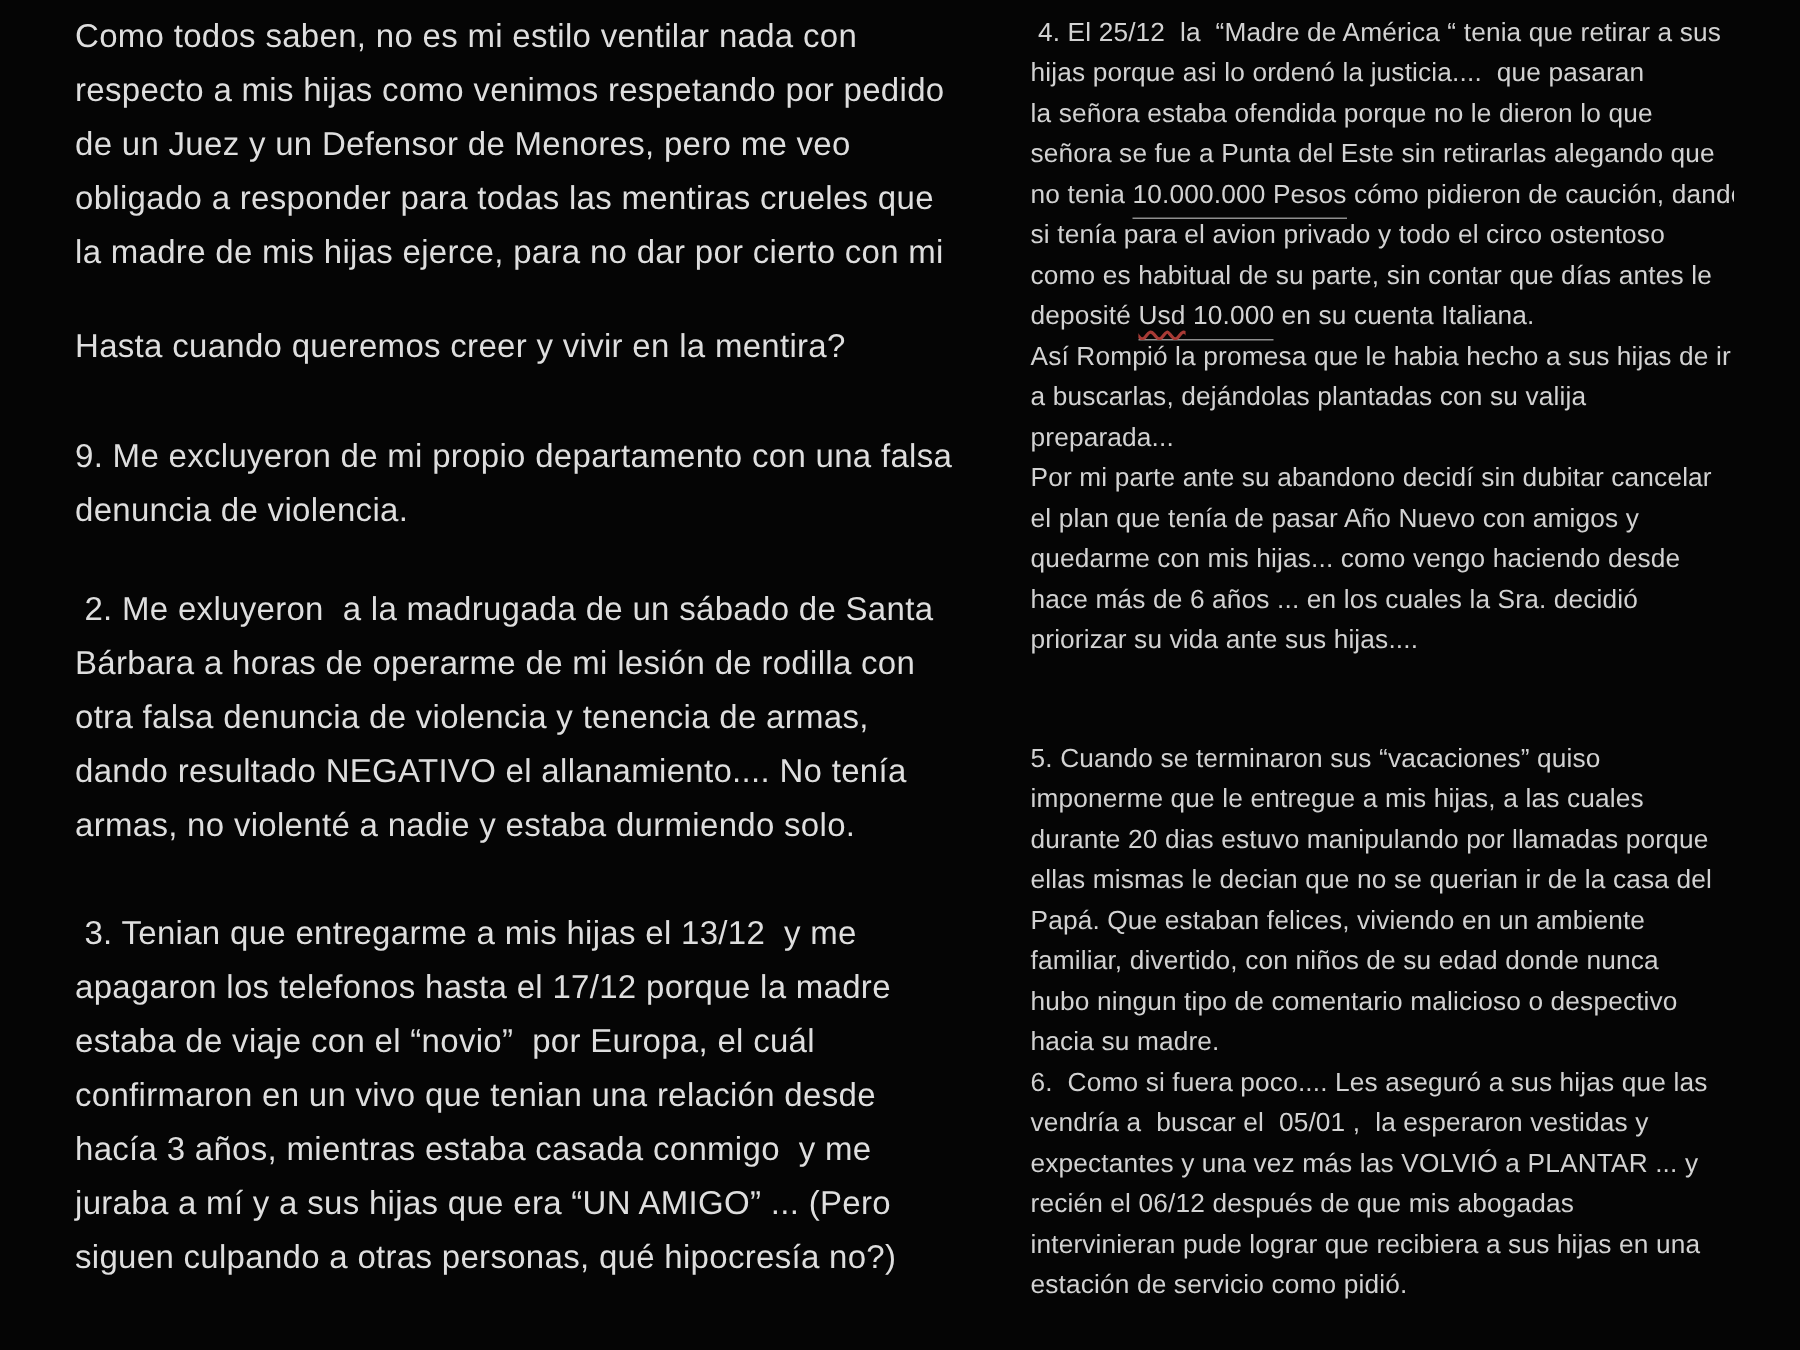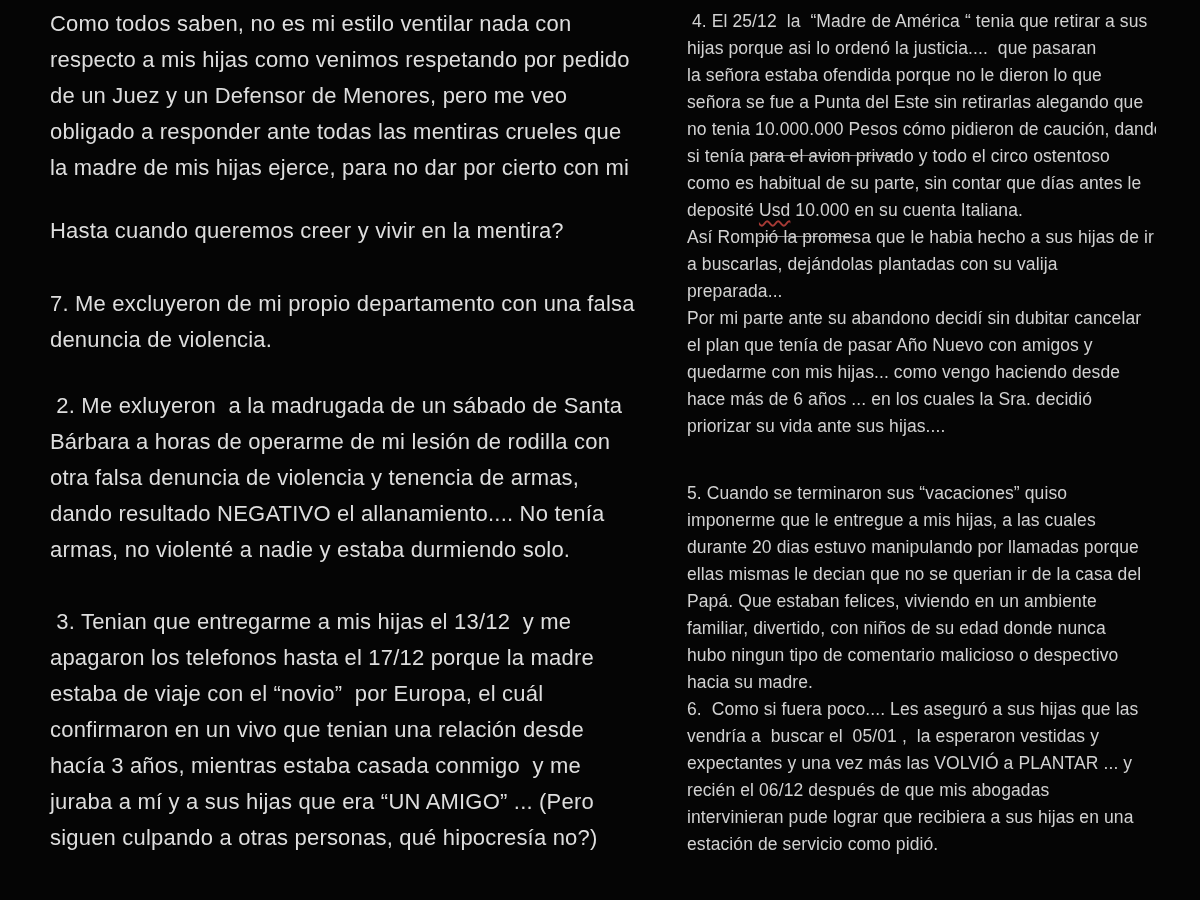--- a/index.html
+++ b/index.html
@@ -28,46 +28,46 @@
     left:687px;width:478px;padding-top:8px;
     font-size:17.5px;line-height:27px;letter-spacing:.1px;
     color:var(--text-right);
   }
   .line{white-space:pre;}
   
   .col-left  .para:nth-child(1){margin-bottom:27px;}
   .col-left  .para:nth-child(2){margin-bottom:37px;}
   .col-left  .para:nth-child(3){margin-bottom:30px;}
   .col-left  .para:nth-child(4){margin-bottom:36px;}
-  .col-right .para:nth-child(1){margin-bottom:40px;}
+  .col-right .para:nth-child(1){margin-bottom:52px;}
   .col-right .para:nth-child(2){}
-  .u{border-bottom:1.5px solid var(--underline);padding-bottom:16px;}
+  .u{border-bottom:1.5px solid var(--underline);padding-bottom:6px;}
   .misspell{
     text-decoration:underline wavy var(--misspell);
     text-decoration-thickness:1.5px;
     text-underline-offset:4px;
   }
 </style>
 </head>
 <body>
 
 <div class="stage">
   <div class="col col-left">
       <div class="para">
         <div class="line"><span>Como todos saben, no es mi estilo ventilar nada con</span></div>
         <div class="line"><span>respecto a mis hijas como venimos respetando por pedido</span></div>
         <div class="line"><span>de un Juez y un Defensor de Menores, pero me veo</span></div>
-        <div class="line"><span>obligado a responder ante todas las mentiras crueles que</span></div>
+        <div class="line"><span>obligado a responder para todas las mentiras crueles que</span></div>
         <div class="line"><span>la madre de mis hijas ejerce, para no dar por cierto con mi</span></div>
       </div>
       <div class="para">
         <div class="line"><span>Hasta cuando queremos creer y vivir en la mentira?</span></div>
       </div>
       <div class="para">
-        <div class="line"><span>7. Me excluyeron de mi propio departamento con una falsa</span></div>
+        <div class="line"><span>9. Me excluyeron de mi propio departamento con una falsa</span></div>
         <div class="line"><span>denuncia de violencia.</span></div>
       </div>
       <div class="para">
         <div class="line"><span> 2. Me exluyeron  a la madrugada de un sábado de Santa</span></div>
         <div class="line"><span>Bárbara a horas de operarme de mi lesión de rodilla con</span></div>
         <div class="line"><span>otra falsa denuncia de violencia y tenencia de armas,</span></div>
         <div class="line"><span>dando resultado NEGATIVO el allanamiento.... No tenía</span></div>
         <div class="line"><span>armas, no violenté a nadie y estaba durmiendo solo.</span></div>
       </div>
       <div class="para">

